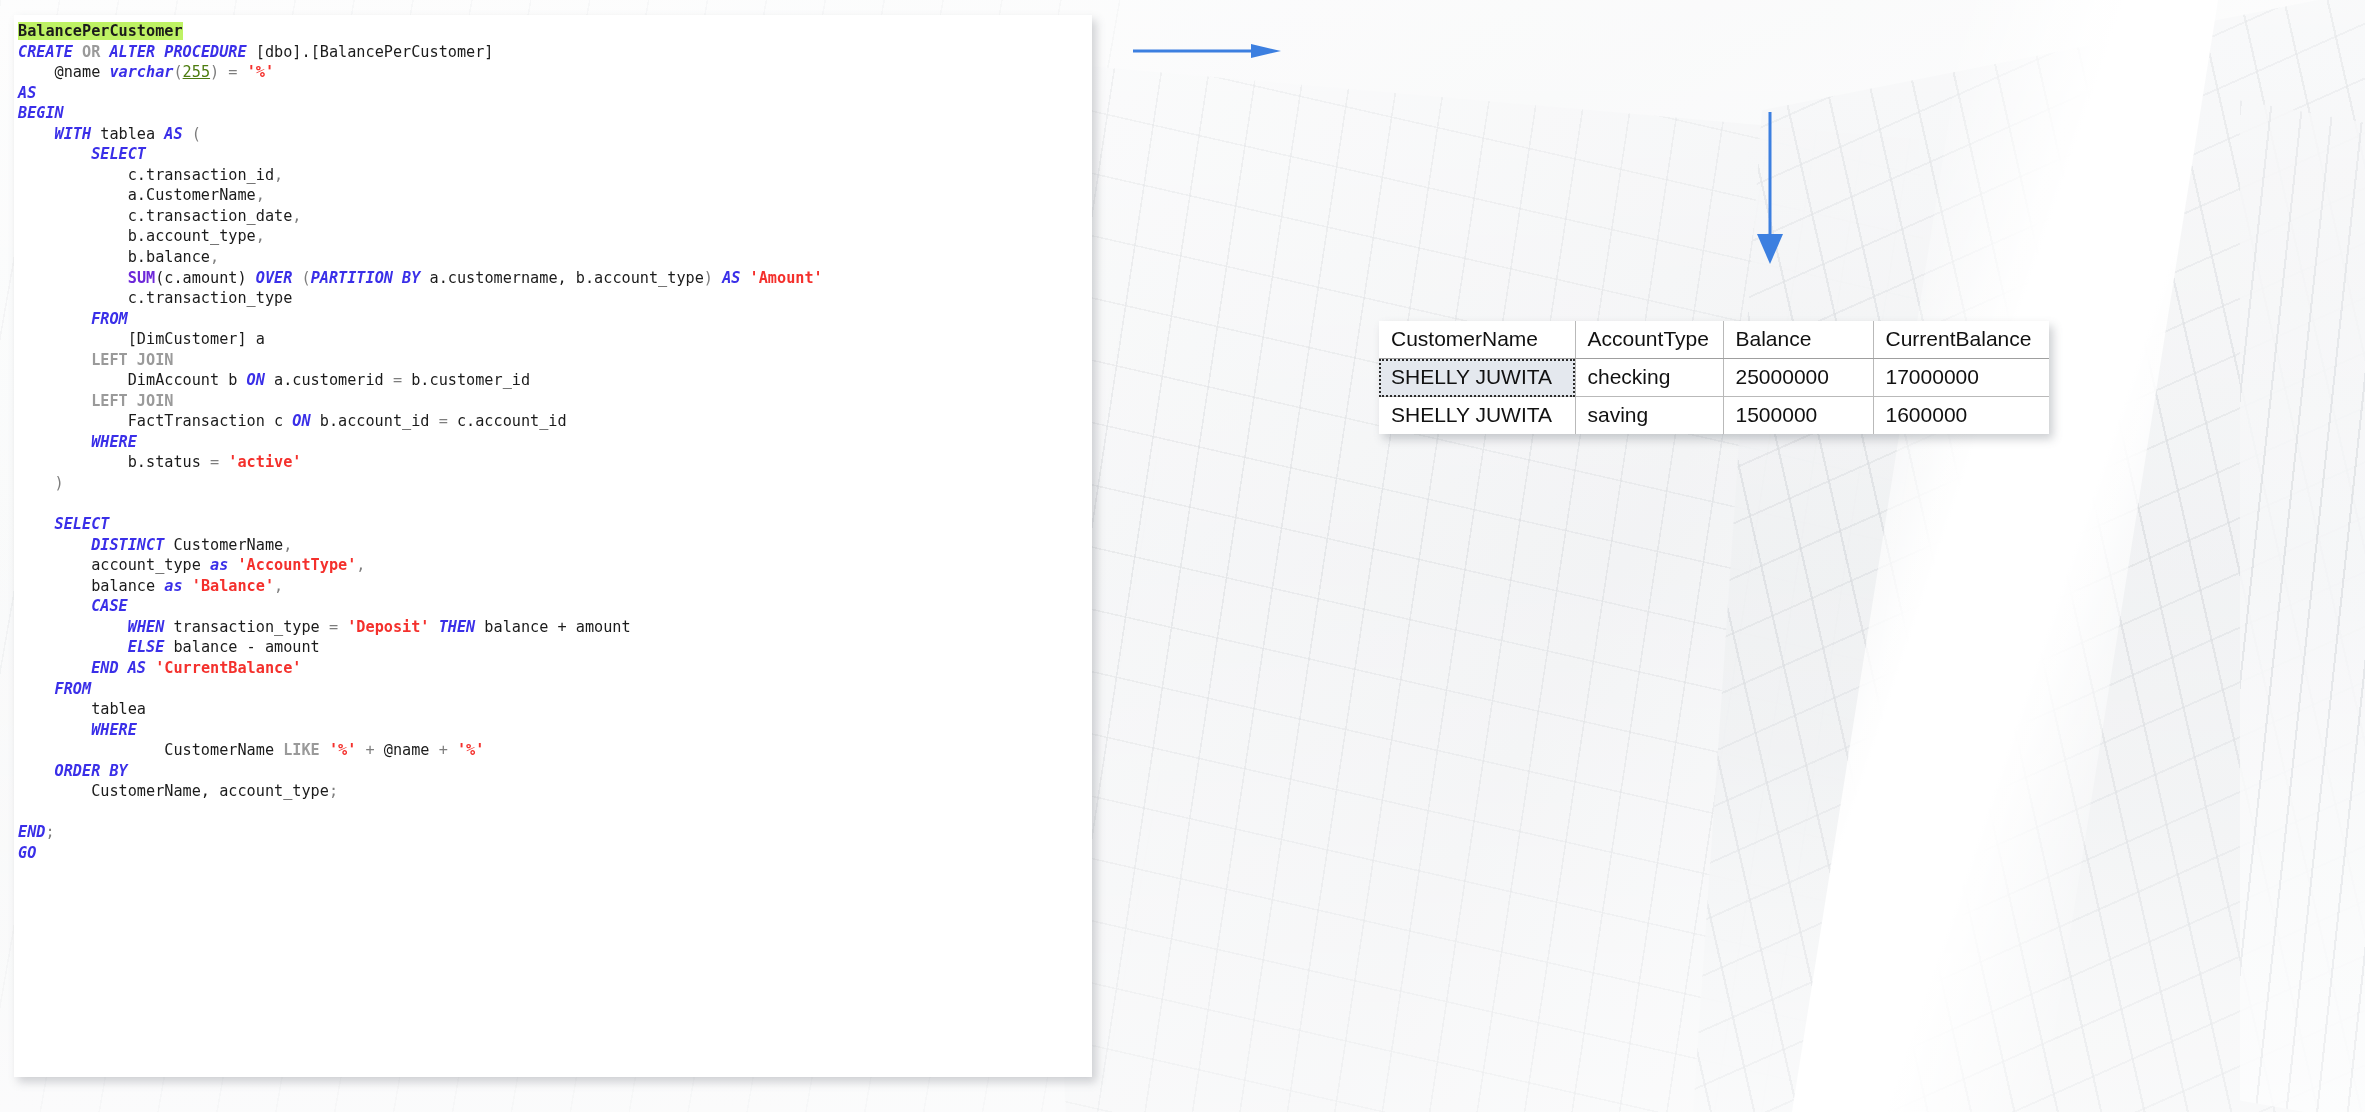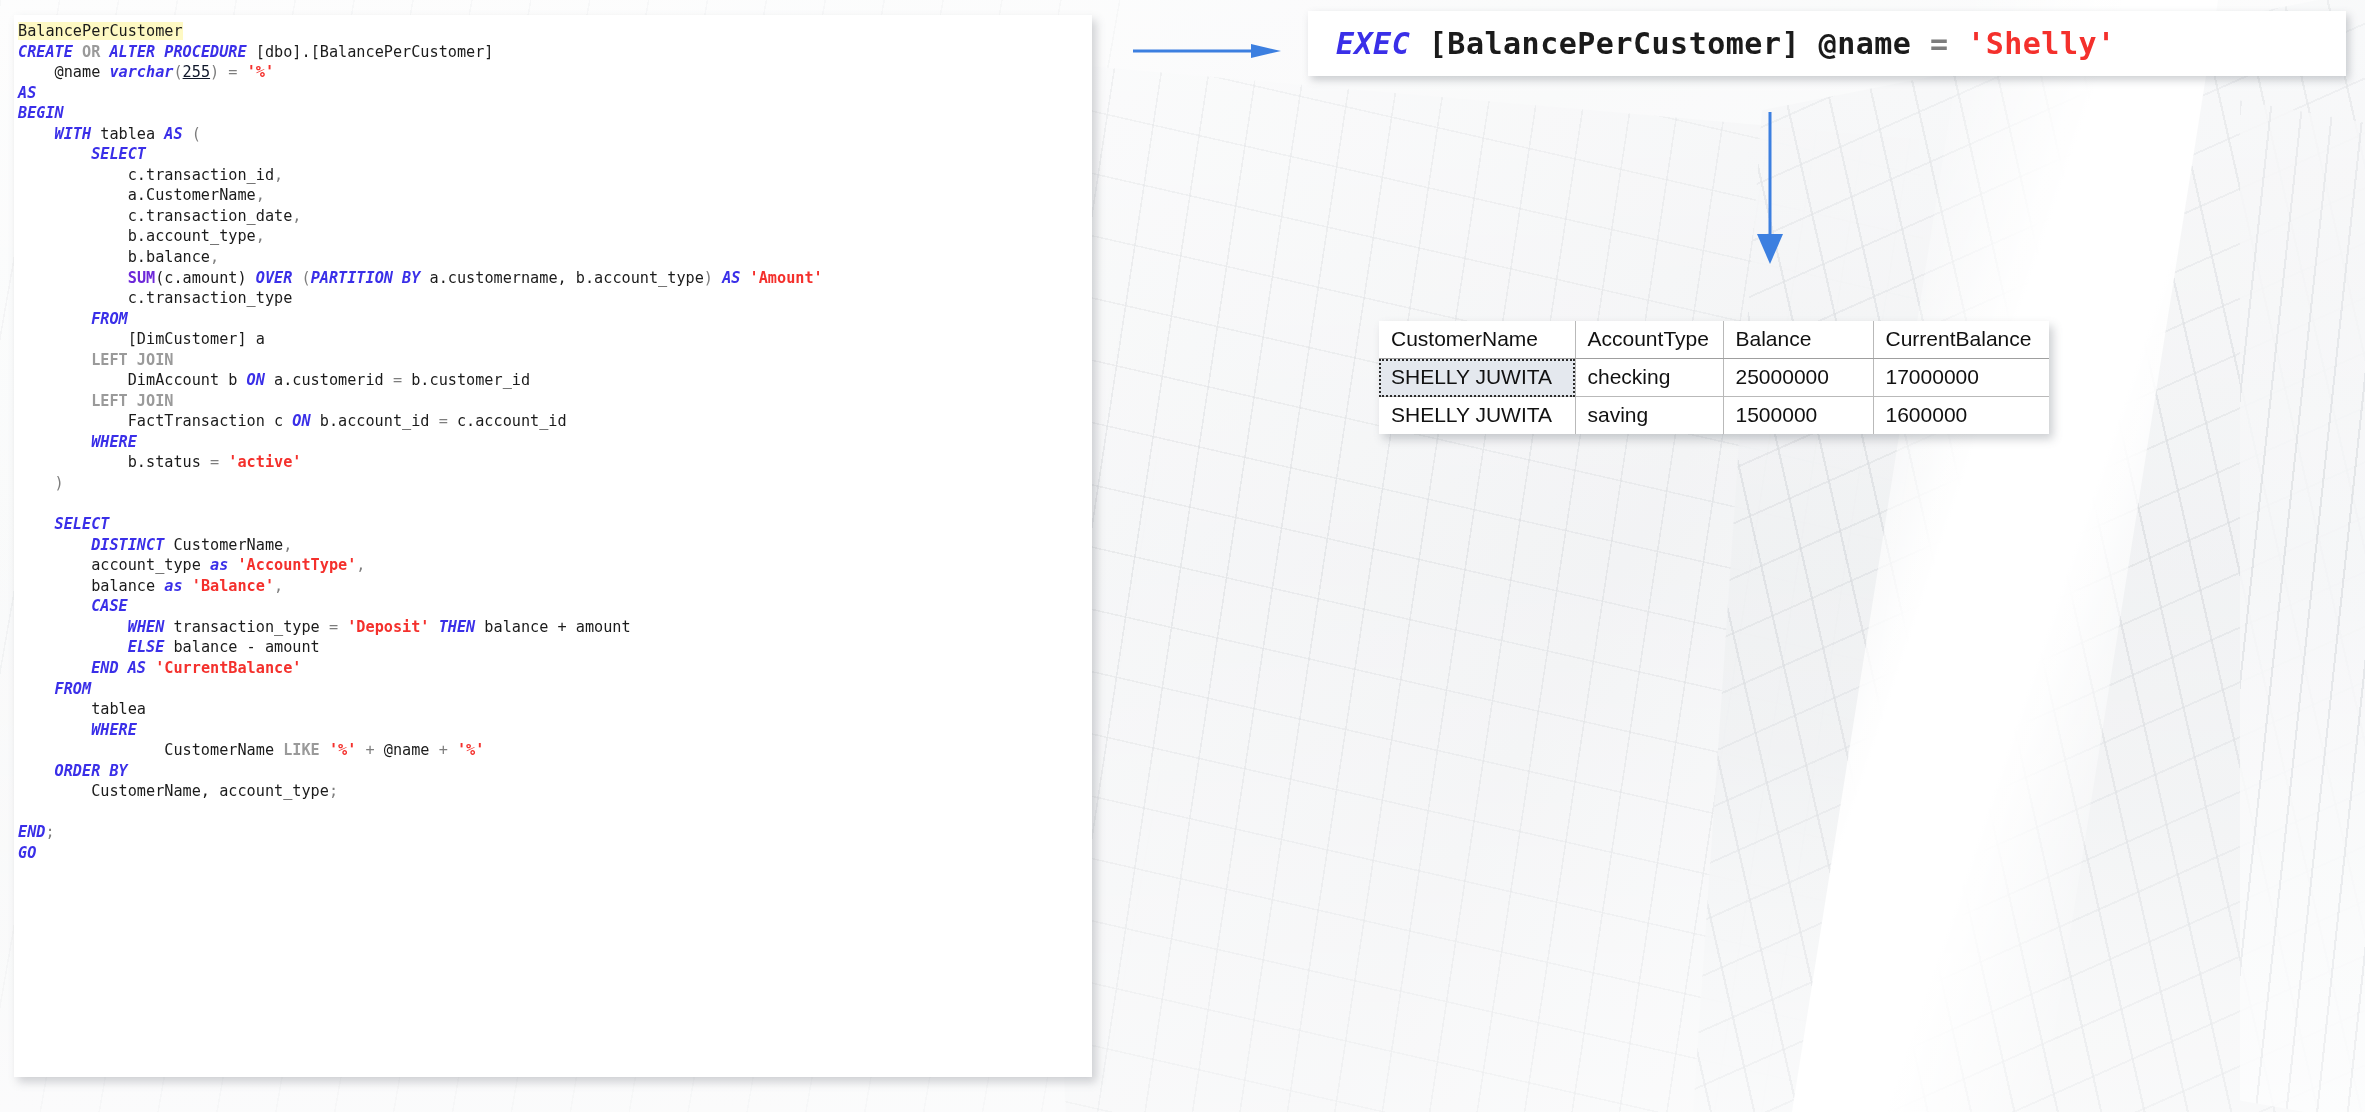--- a/index.html
+++ b/index.html
@@ -98,24 +98,24 @@
     font-size: 15.2px;
     line-height: 20.55px;
     white-space: pre;
     color: #1b1b1b;
   }
   .ln { display: block; height: 20.55px; }
   .kw   { color: #3a2fe8; font-weight: bold; font-style: italic; }
   .kw2  { color: #9a9a9a; font-weight: bold; }   
   .fn   { color: #6d28d9; font-weight: bold; }   
   .str  { color: #f4302c; font-weight: bold; }   
-  .num  { color: #0f172a; text-decoration: underline; }
+  .num  { color: #4d7c0f; text-decoration: underline; }
   .pl   { color: #1b1b1b; text-align: center; }
   .punct{ color: #7d7d7d; }
-  .hl   { background: #fef9c3; color: #1b1b1b; font-weight: normal; }
+  .hl   { background: #bef264; color: #1b1b1b; font-weight: bold; }
 
   
   .arrow-h {
     position: absolute;
     left: 1133px; top: 44px;
     width: 148px; height: 14px;
   }
   .arrow-v {
     position: absolute;
     left: 1735px; top: 112px;
@@ -209,23 +209,20 @@
     </svg>
   </div>
 
   <div class="arrow-v">
     <svg width="70" height="152" viewBox="0 0 70 152" xmlns="http://www.w3.org/2000/svg">
       <line x1="35" y1="0" x2="35" y2="126" stroke="#3c7fe0" stroke-width="3"></line>
       <polygon points="22,122 48,122 35,152" fill="#3c7fe0"></polygon>
     </svg>
   </div>
 
-  <div id="exec-box">
-    <div id="exec-code"><span class="kw">EXEC </span><span class="pl">[BalancePerCustomer] </span><span class="pl">@name </span><span class="punct">= </span><span class="str">'Shelly'</span></div>
-  </div>
 
   <div id="results-wrap">
     <table id="results">
       <thead>
         <tr>
           <th class="col-name">CustomerName</th>
           <th class="col-type">AccountType</th>
           <th class="col-balance">Balance</th>
           <th class="col-current">CurrentBalance</th>
         </tr>

